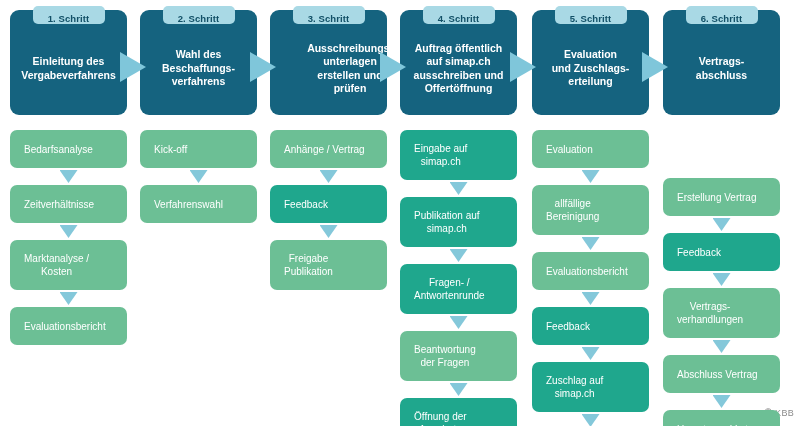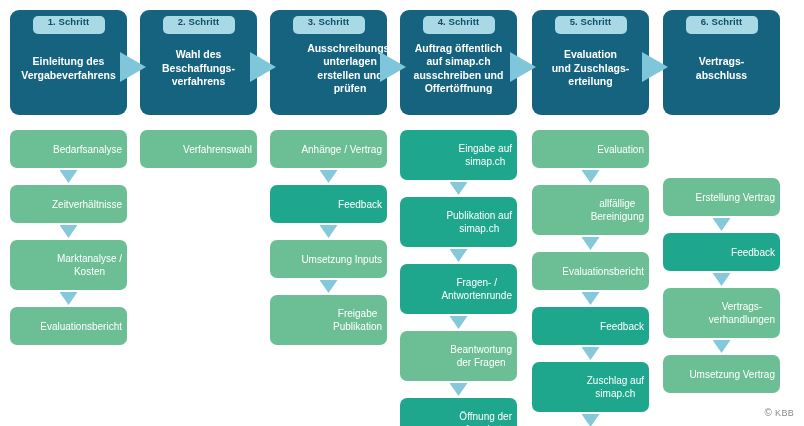--- a/index.html
+++ b/index.html
@@ -43,27 +43,27 @@
   .step-header-title {
     color: #ffffff;
     font-size: 10.5px;
     font-weight: bold;
     line-height: 13.5px;
     text-align: center;
     white-space: pre-line;
   }
   .step-pill {
     position: absolute;
-    top: 16px;
+    top: 6px;
     width: 72px;
     height: 18px;
     background: #a9d9e5;
     border-radius: 5px;
     display: flex;
-    align-items: flex-start;
+    align-items: flex-end;
     justify-content: center;
     z-index: 4;
   }
   .step-pill span {
     color: #114f66;
     font-size: 9.5px;
     font-weight: bold;
     letter-spacing: 0.1px;
   }
   .head-arrow {
@@ -83,22 +83,22 @@
     width: 117px;
   }
   .task-box {
     position: relative;
     width: 117px;
     min-height: 38px;
     border-radius: 7px;
     box-sizing: border-box;
     display: flex;
     align-items: center;
-    justify-content: flex-end;
-    padding: 3px 5px;
+    justify-content: flex-start;
+    padding: 3px 14px;
     margin-bottom: 17px;
     z-index: 2;
   }
   .task-box.light { background: #6cbf95; }
   .task-box.dark  { background: #1fa78d; }
   .task-box.tall  { min-height: 50px; }
   .task-label {
     color: #ffffff;
     font-size: 10px;
     line-height: 13px;
@@ -211,36 +211,36 @@
           <div class="task-label">Marktanalyse /
 Kosten</div>
           <div class="down-arrow"></div>
         </div>
         <div class="task-box light">
           <div class="task-label">Evaluationsbericht</div>
         </div>
       </div>
       <div class="col" style="left: 140px;">
         <div class="task-box light">
+          <div class="task-label">Kick-off</div>
+          <div class="down-arrow"></div>
+        </div>
+        <div class="task-box light">
           <div class="task-label">Verfahrenswahl</div>
         </div>
       </div>
       <div class="col" style="left: 270px;">
         <div class="task-box light">
           <div class="task-label">Anhänge / Vertrag</div>
           <div class="down-arrow"></div>
         </div>
         <div class="task-box dark">
           <div class="task-label">Feedback</div>
           <div class="down-arrow"></div>
         </div>
-        <div class="task-box light">
-          <div class="task-label">Umsetzung Inputs</div>
-          <div class="down-arrow"></div>
-        </div>
         <div class="task-box light tall">
           <div class="task-label">Freigabe
 Publikation</div>
         </div>
       </div>
       <div class="col" style="left: 400px;">
         <div class="task-box dark tall">
           <div class="task-label">Eingabe auf
 simap.ch</div>
           <div class="down-arrow"></div>
@@ -294,20 +294,24 @@
           <div class="task-label">Erstellung Vertrag</div>
           <div class="down-arrow"></div>
         </div>
         <div class="task-box dark">
           <div class="task-label">Feedback</div>
           <div class="down-arrow"></div>
         </div>
         <div class="task-box light tall">
           <div class="task-label">Vertrags-
 verhandlungen</div>
+          <div class="down-arrow"></div>
+        </div>
+        <div class="task-box light">
+          <div class="task-label">Abschluss Vertrag</div>
           <div class="down-arrow"></div>
         </div>
         <div class="task-box light">
           <div class="task-label">Umsetzung Vertrag</div>
         </div>
       </div>
     </div>
 
   <div class="copyright">
     <span class="c-glyph">©</span>

